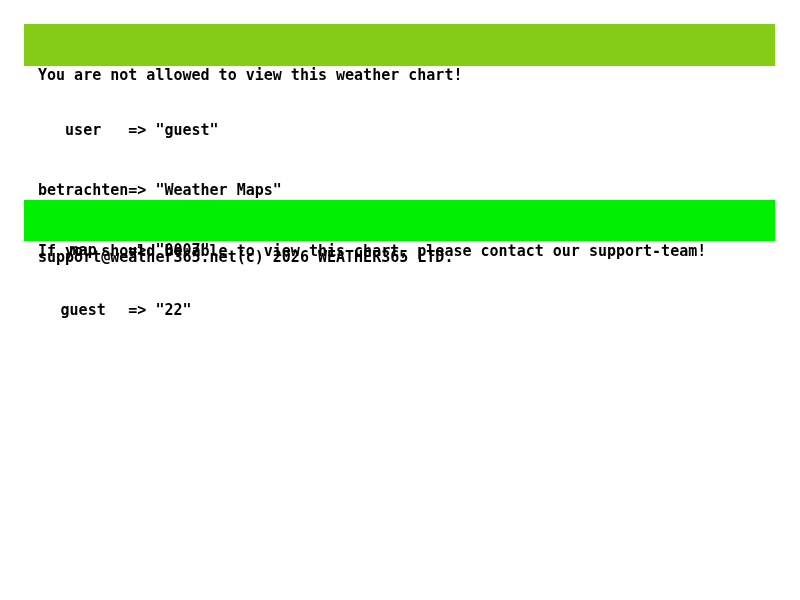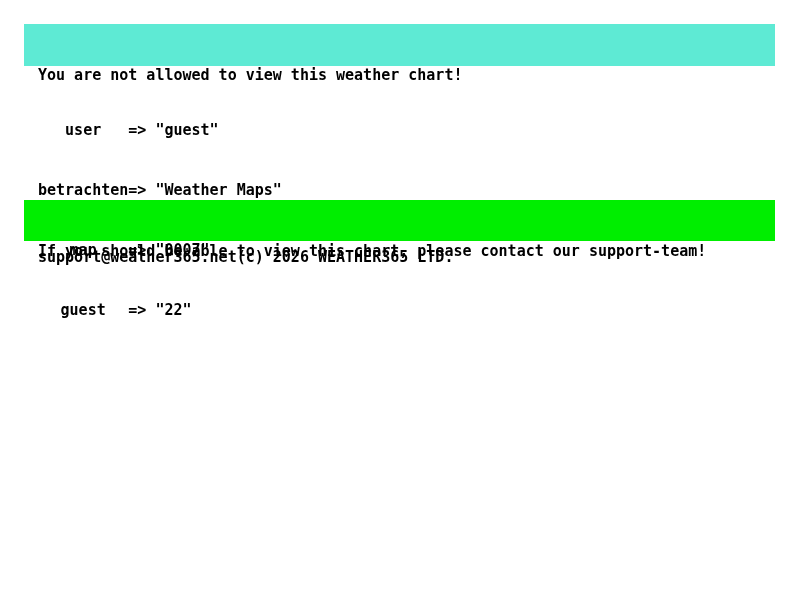--- a/index.html
+++ b/index.html
@@ -19,21 +19,21 @@
     left: 24px;
     width: 751px;
     box-sizing: border-box;
     padding: 4px 0 4px 14px;
     line-height: 19px;
     white-space: pre;
   }
   .banner-error {
     top: 24px;
     height: 42px;
-    background: #5eead4;
+    background: #84cc16;
   }
   .banner-info {
     top: 200px;
     height: 41px;
     background: #00ee00;
   }
   .details {
     position: absolute;
     left: 38px;
     top: 80px;

